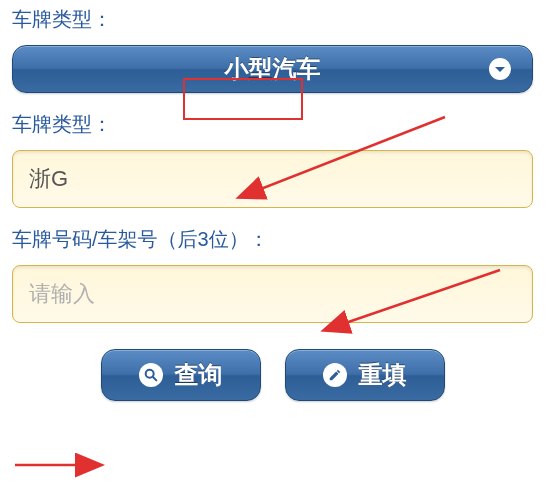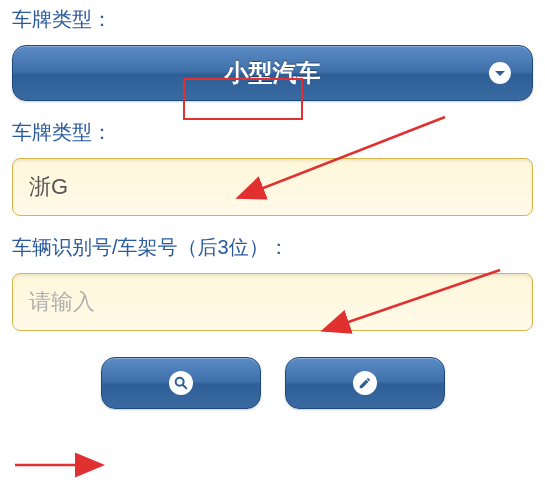--- a/index.html
+++ b/index.html
@@ -15,21 +15,21 @@
       color: #2a5a9e;
       font-size: 20px;
       margin-bottom: 12px;
       margin-top: 0;
       text-shadow: 0 1px 0 rgba(255,255,255,0.5);
     }
     .dropdown {
       background: linear-gradient(to bottom, #5b8cc5 0%, #3e6fa8 48%, #2e5e96 52%, #3a6aa2 100%);
       border: 1px solid #1e4a7a;
       border-radius: 14px;
-      height: 56px;
+      height: 48px;
       display: flex;
       align-items: center;
       justify-content: center;
       position: relative;
       cursor: pointer;
       box-shadow: inset 0 1px 0 rgba(255,255,255,0.3), 0 1px 2px rgba(0,0,0,0.2);
     }
     .dropdown-text {
       color: #fff;
       font-size: 24px;
@@ -124,42 +124,44 @@
 
 <div class="hl-box" style="left:183px; top:78px; width:120px; height:42px;"></div>
 
 
 <div class="field-label" style="margin-top:18px;">车牌类型：</div>
 
 
 <input type="text" class="text-input" value="浙G" style="">
 
 
-<div class="field-label" style="margin-top:18px;">车辆识别号/车架号（后3位）：</div>
+<div class="field-label" style="margin-top:18px;">车牌号码/车架号（后3位）：</div>
 
 
 <input type="text" class="text-input" placeholder="请输入" style="">
 
 
 <div class="btn-row">
   <div class="btn">
     <span class="btn-icon">
       <svg viewBox="0 0 24 24" width="16" height="16">
         <circle cx="10" cy="10" r="6" fill="none" stroke="#2e5e96" stroke-width="3"></circle>
         <line x1="15" y1="15" x2="20" y2="20" stroke="#2e5e96" stroke-width="3" stroke-linecap="round"></line>
       </svg>
     </span>
+    <span class="btn-text">查询</span>
   </div>
   <div class="btn">
     <span class="btn-icon">
       <svg viewBox="0 0 24 24" width="14" height="14">
         <path d="M3 17 L3 21 L7 21 L18 10 L14 6 Z" fill="#2e5e96"></path>
         <path d="M15 5 L19 9 L21 7 L17 3 Z" fill="#2e5e96"></path>
       </svg>
     </span>
+    <span class="btn-text">重填</span>
   </div>
 </div>
 
 
 <svg class="arrow-annotation" style="left:225px; top:107px; width:230px; height:100px;">
   <defs>
     <marker id="ah1" markerWidth="12" markerHeight="10" refX="10" refY="5" orient="auto">
       <path d="M0,0 L12,5 L0,10 Z" fill="#e03030"></path>
     </marker>
   </defs>

